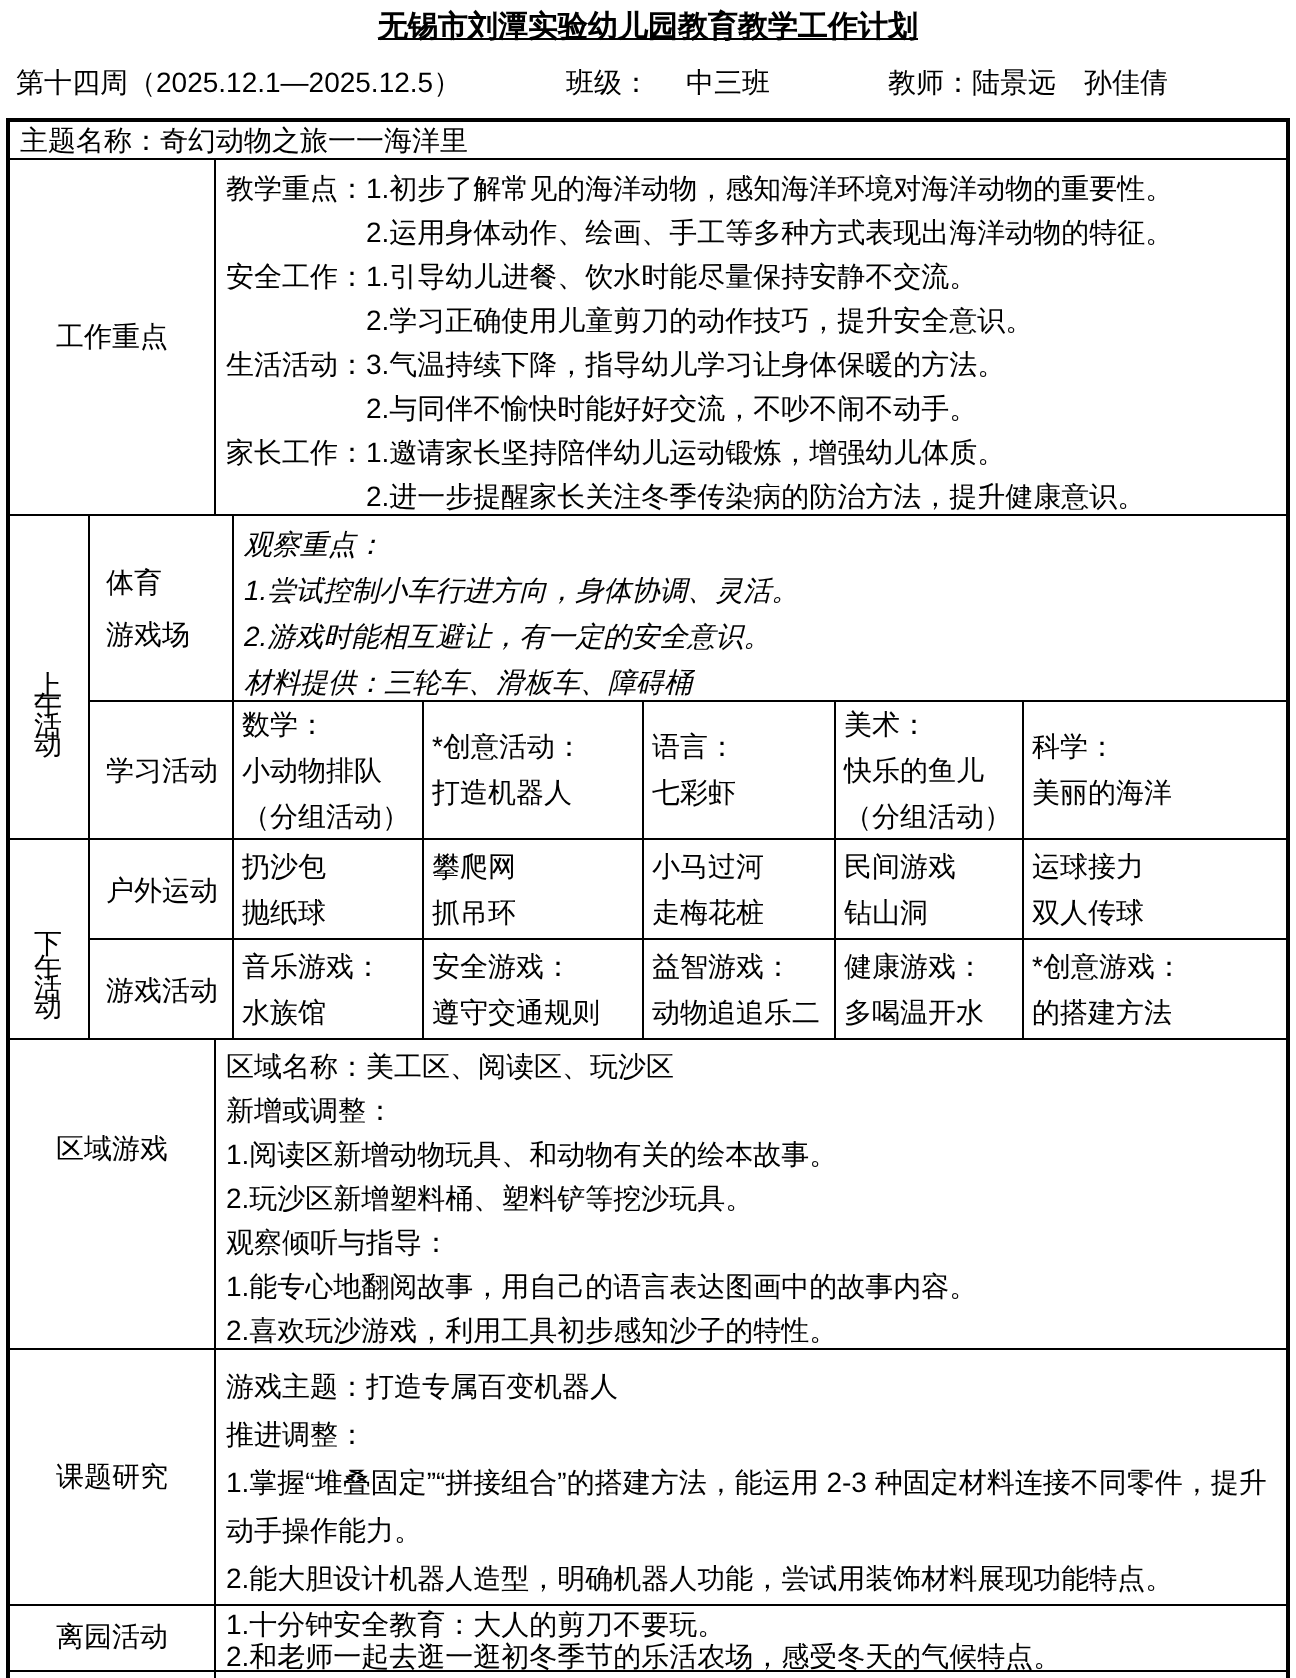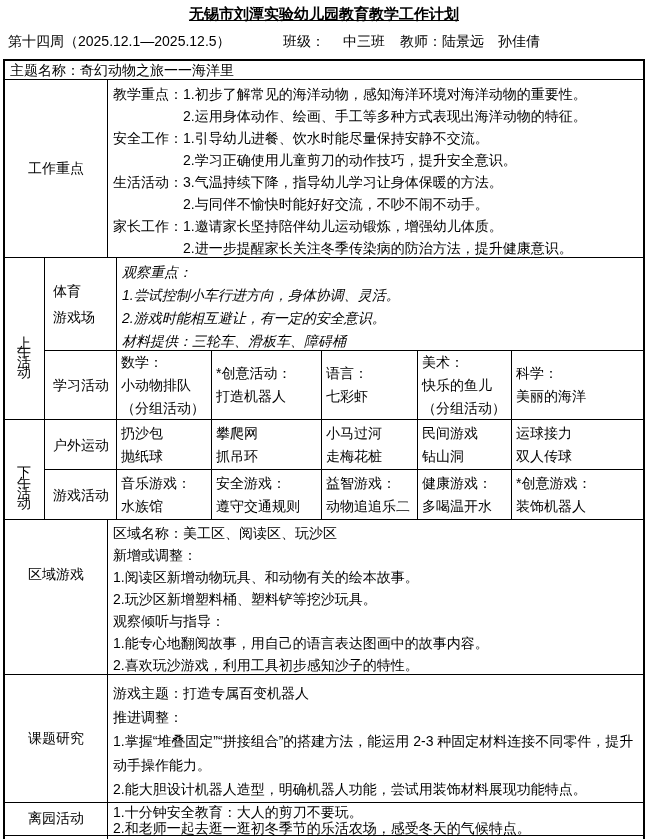--- a/index.html
+++ b/index.html
@@ -11,21 +11,21 @@
     font-size: 14px;
   }
   .title {
     margin-top: 5px; text-align: center;
     font-weight: bold; font-size: 15px; line-height: 17px; text-decoration: underline;
   }
   .hdr { position: relative; height: 20px; margin-top: 9px; line-height: 20px; }
   .hdr-week    { position: absolute; left: 8px; }
   .hdr-class   { position: absolute; left: 283px; }
   .hdr-class .val { margin-left: 18px; }
-  .hdr-teacher { position: absolute; left: 400px; }
+  .hdr-teacher { position: absolute; left: 444px; }
 
   .tbl {
     margin: 8px 3px 0 3px; width: 642px;
     border: 2px solid #000; border-bottom: none;
   }
   .row { display: flex; border-bottom: 1px solid #000; }
 
   
   .lab {
     width: 103px; flex: none; border-right: 1px solid #000;
@@ -199,21 +199,21 @@
         <div class="cells">
           <div class="cell c0">音乐游戏：
 水族馆</div>
           <div class="cell c1">安全游戏：
 遵守交通规则</div>
           <div class="cell c2">益智游戏：
 动物追追乐二</div>
           <div class="cell c3">健康游戏：
 多喝温开水</div>
           <div class="cell c4">*创意游戏：
-装饰机器人</div>
+的搭建方法</div>
         </div>
       </div>
     </div>
   </div>
 
   <div class="row r-area">
     <div class="lab offset">区域游戏</div>
     <div class="content pre">区域名称：美工区、阅读区、玩沙区
 新增或调整：
 1.阅读区新增动物玩具、和动物有关的绘本故事。

